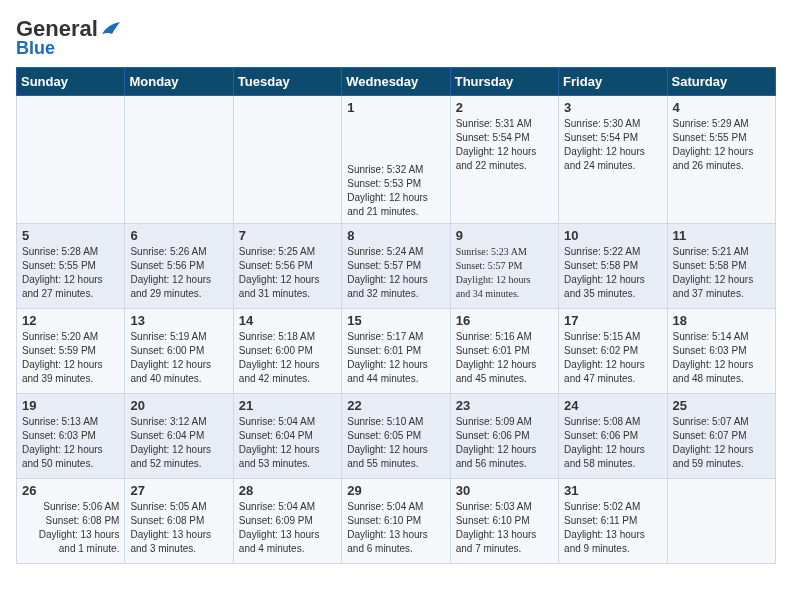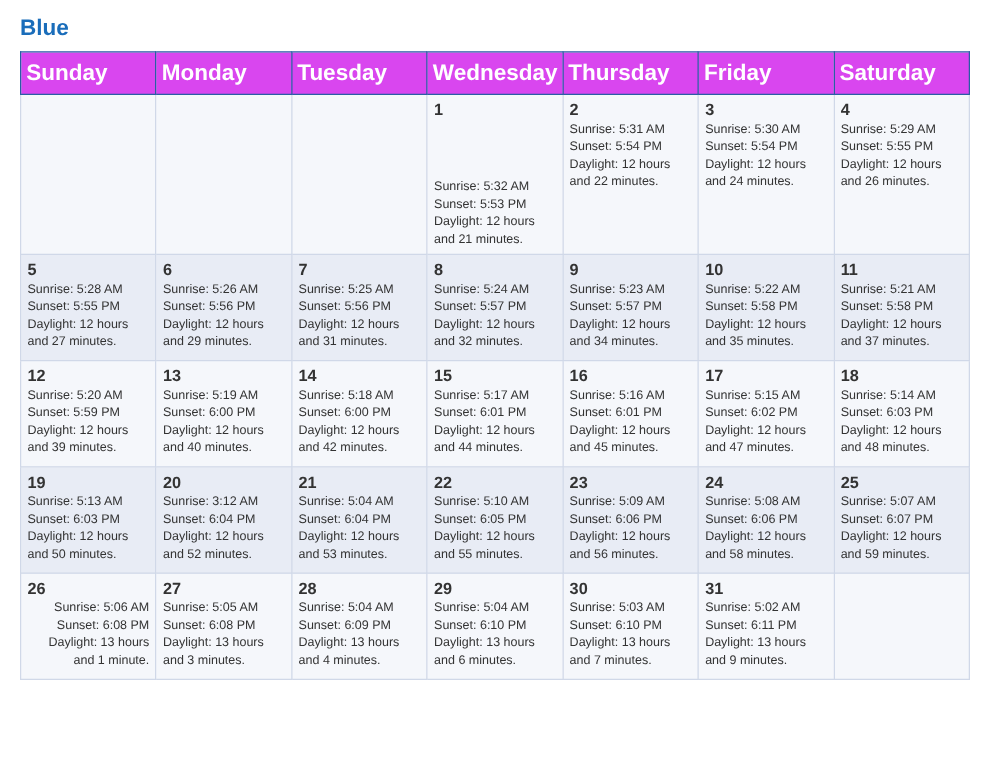--- a/index.html
+++ b/index.html
@@ -38,23 +38,23 @@
     .location {
       font-size: 15px;
       color: #555;
     }
     table {
       width: 100%;
       border-collapse: collapse;
       table-layout: fixed;
     }
     thead tr th {
-      background: #d946ef;
+      background: #0c4a6e;
       color: #fff;
-      font-size: 18px;
+      font-size: 13px;
       font-weight: 600;
       padding: 6px 4px;
       text-align: left;
       border: 1px solid #2a5da5;
     }
     tbody tr td {
       vertical-align: top;
       padding: 4px 5px;
       font-size: 10.5px;
       color: #333;
@@ -78,20 +78,26 @@
       font-size: 10px;
       color: #333;
       line-height: 1.4;
     }
   </style>
 </head>
 <body>
 
 <div class="header">
   <div class="logo">
+    <div class="logo-line">
+      <span style="font-size:22px;font-weight:bold;color:#333;">General</span>
+      <svg width="22" height="18" viewBox="0 0 22 18">
+        <path d="M2,14 Q8,4 20,2 Q14,10 12,14 Q8,12 2,14Z" fill="#1a6dba"></path>
+      </svg>
+    </div>
     <span style="font-size:18px;font-weight:bold;color:#1a6dba;margin-top:-4px;">Blue</span>
   </div>
   <div class="title-area">
   </div>
 </div>
 
 <table>
   <thead>
     <tr>
     <th>Sunday</th>
@@ -161,21 +167,21 @@
         </td>
         <td>
           <span class="day-num">8</span>
           <div class="day-info" style="white-space: pre-line;">Sunrise: 5:24 AM
 Sunset: 5:57 PM
 Daylight: 12 hours
 and 32 minutes.</div>
         </td>
         <td>
           <span class="day-num">9</span>
-          <div class="day-info" style="white-space: pre-line;">Sunrise: 5:23 AM
+          <div class="day-info" style="white-space: pre-line; font-family: Liberation Serif, serif;">Sunrise: 5:23 AM
 Sunset: 5:57 PM
 Daylight: 12 hours
 and 34 minutes.</div>
         </td>
         <td>
           <span class="day-num">10</span>
           <div class="day-info" style="white-space: pre-line;">Sunrise: 5:22 AM
 Sunset: 5:58 PM
 Daylight: 12 hours
 and 35 minutes.</div>

